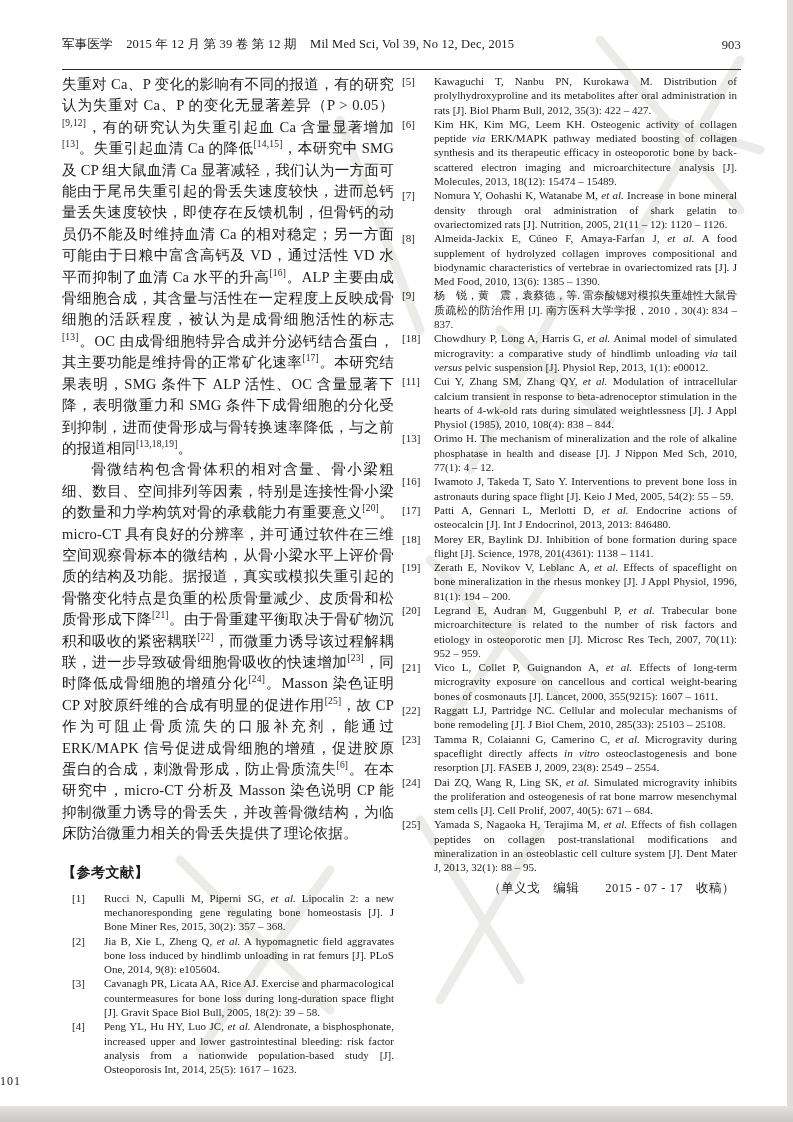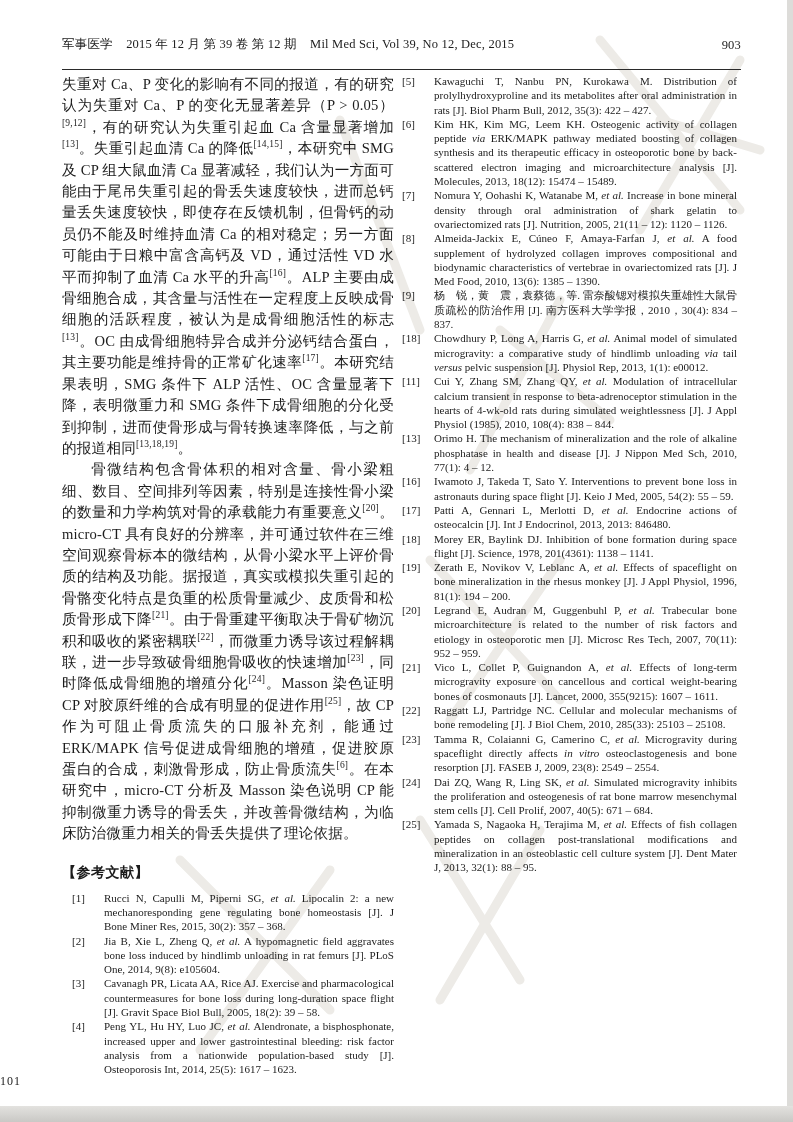--- a/index.html
+++ b/index.html
@@ -189,20 +189,21 @@
           </div>
           <div class="ref-item">
             <span class="ref-num">[24]</span>
             <span class="ref-text">Dai ZQ, Wang R, Ling SK, <i>et al.</i> Simulated microgravity inhibits the proliferation and osteogenesis of rat bone marrow mesenchymal stem cells [J]. Cell Prolif, 2007, 40(5): 671 – 684.</span>
           </div>
           <div class="ref-item">
             <span class="ref-num">[25]</span>
             <span class="ref-text">Yamada S, Nagaoka H, Terajima M, <i>et al.</i> Effects of fish collagen peptides on collagen post-translational modifications and mineralization in an osteoblastic cell culture system [J]. Dent Mater J, 2013, 32(1): 88 – 95.</span>
           </div>
         </div>
+      <div class="editor-note">（单义戈　编辑　　2015 - 07 - 17　收稿）</div>
     </div>
 
   </div>
 
   <div class="page-footer">101</div>
 </div>
 
 <div class="scan-edge-right"></div>
 <div class="scan-edge-bottom"></div>
 

